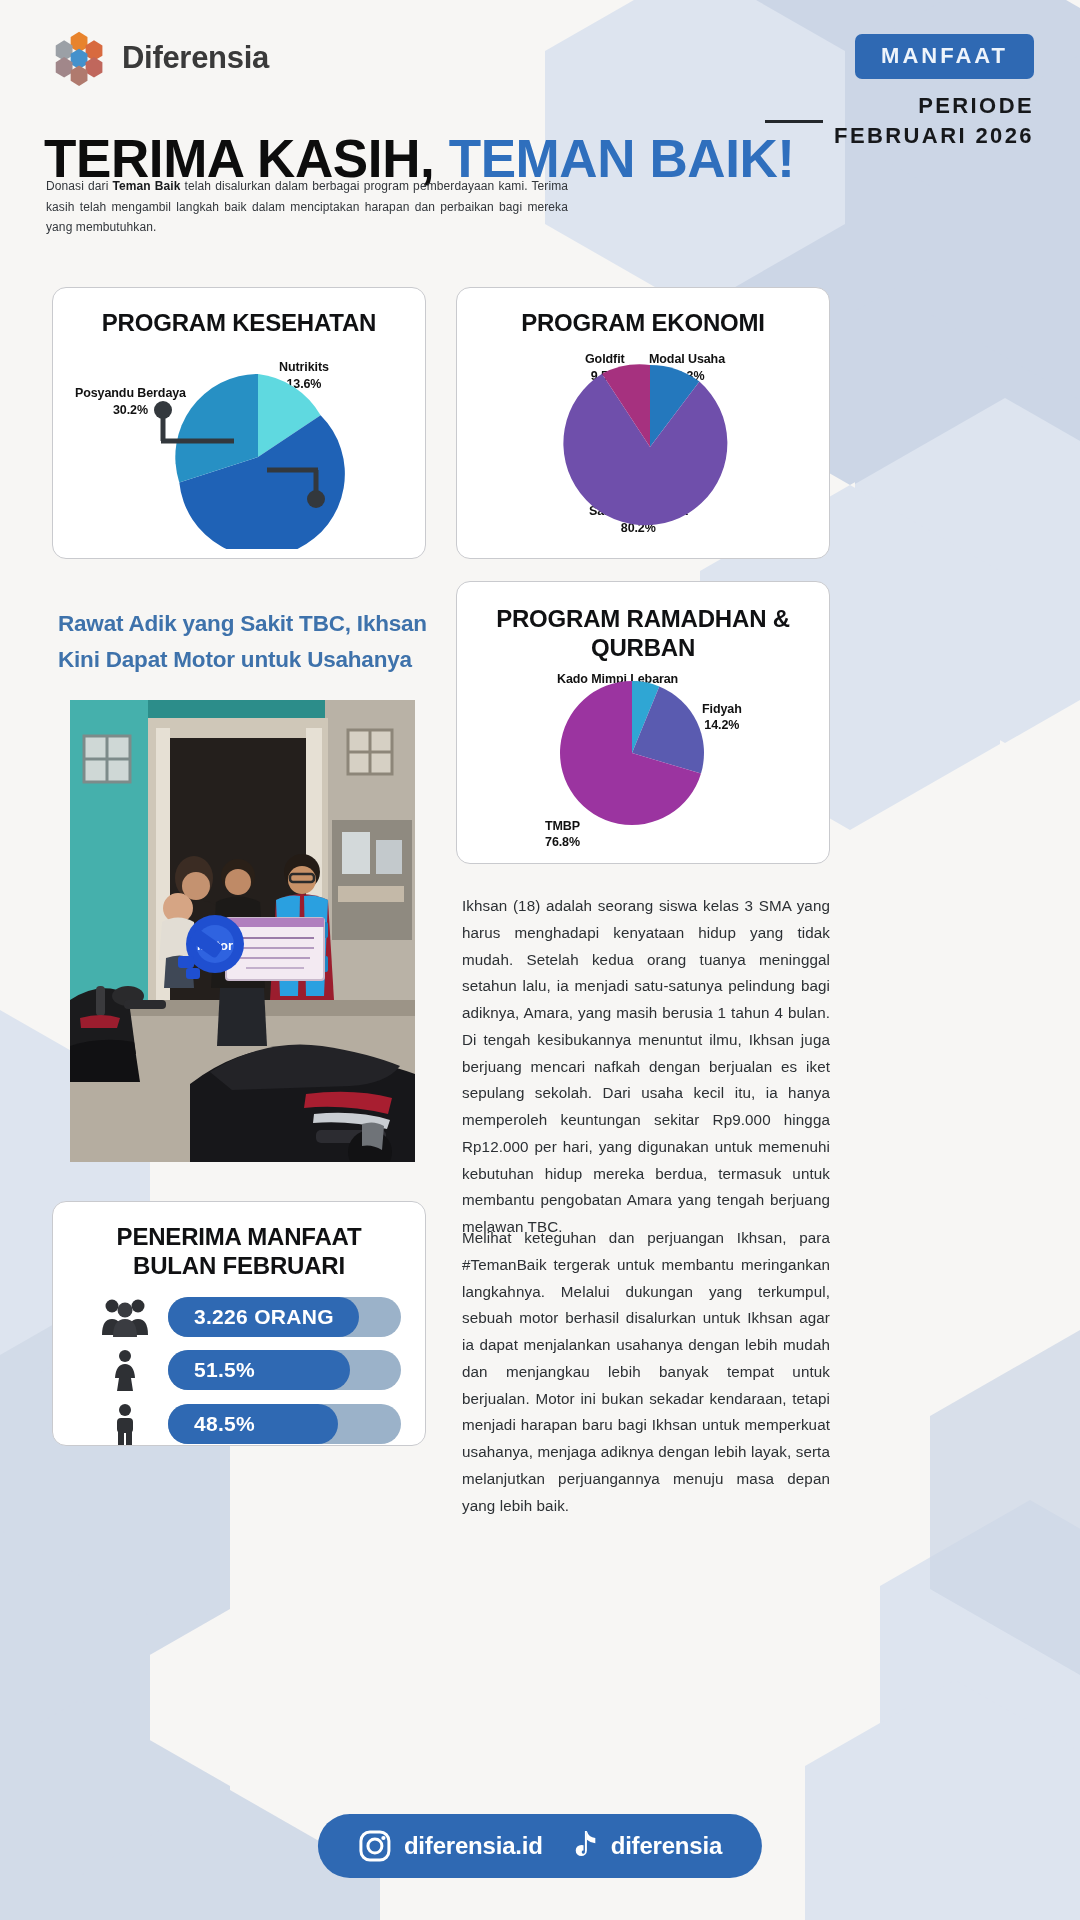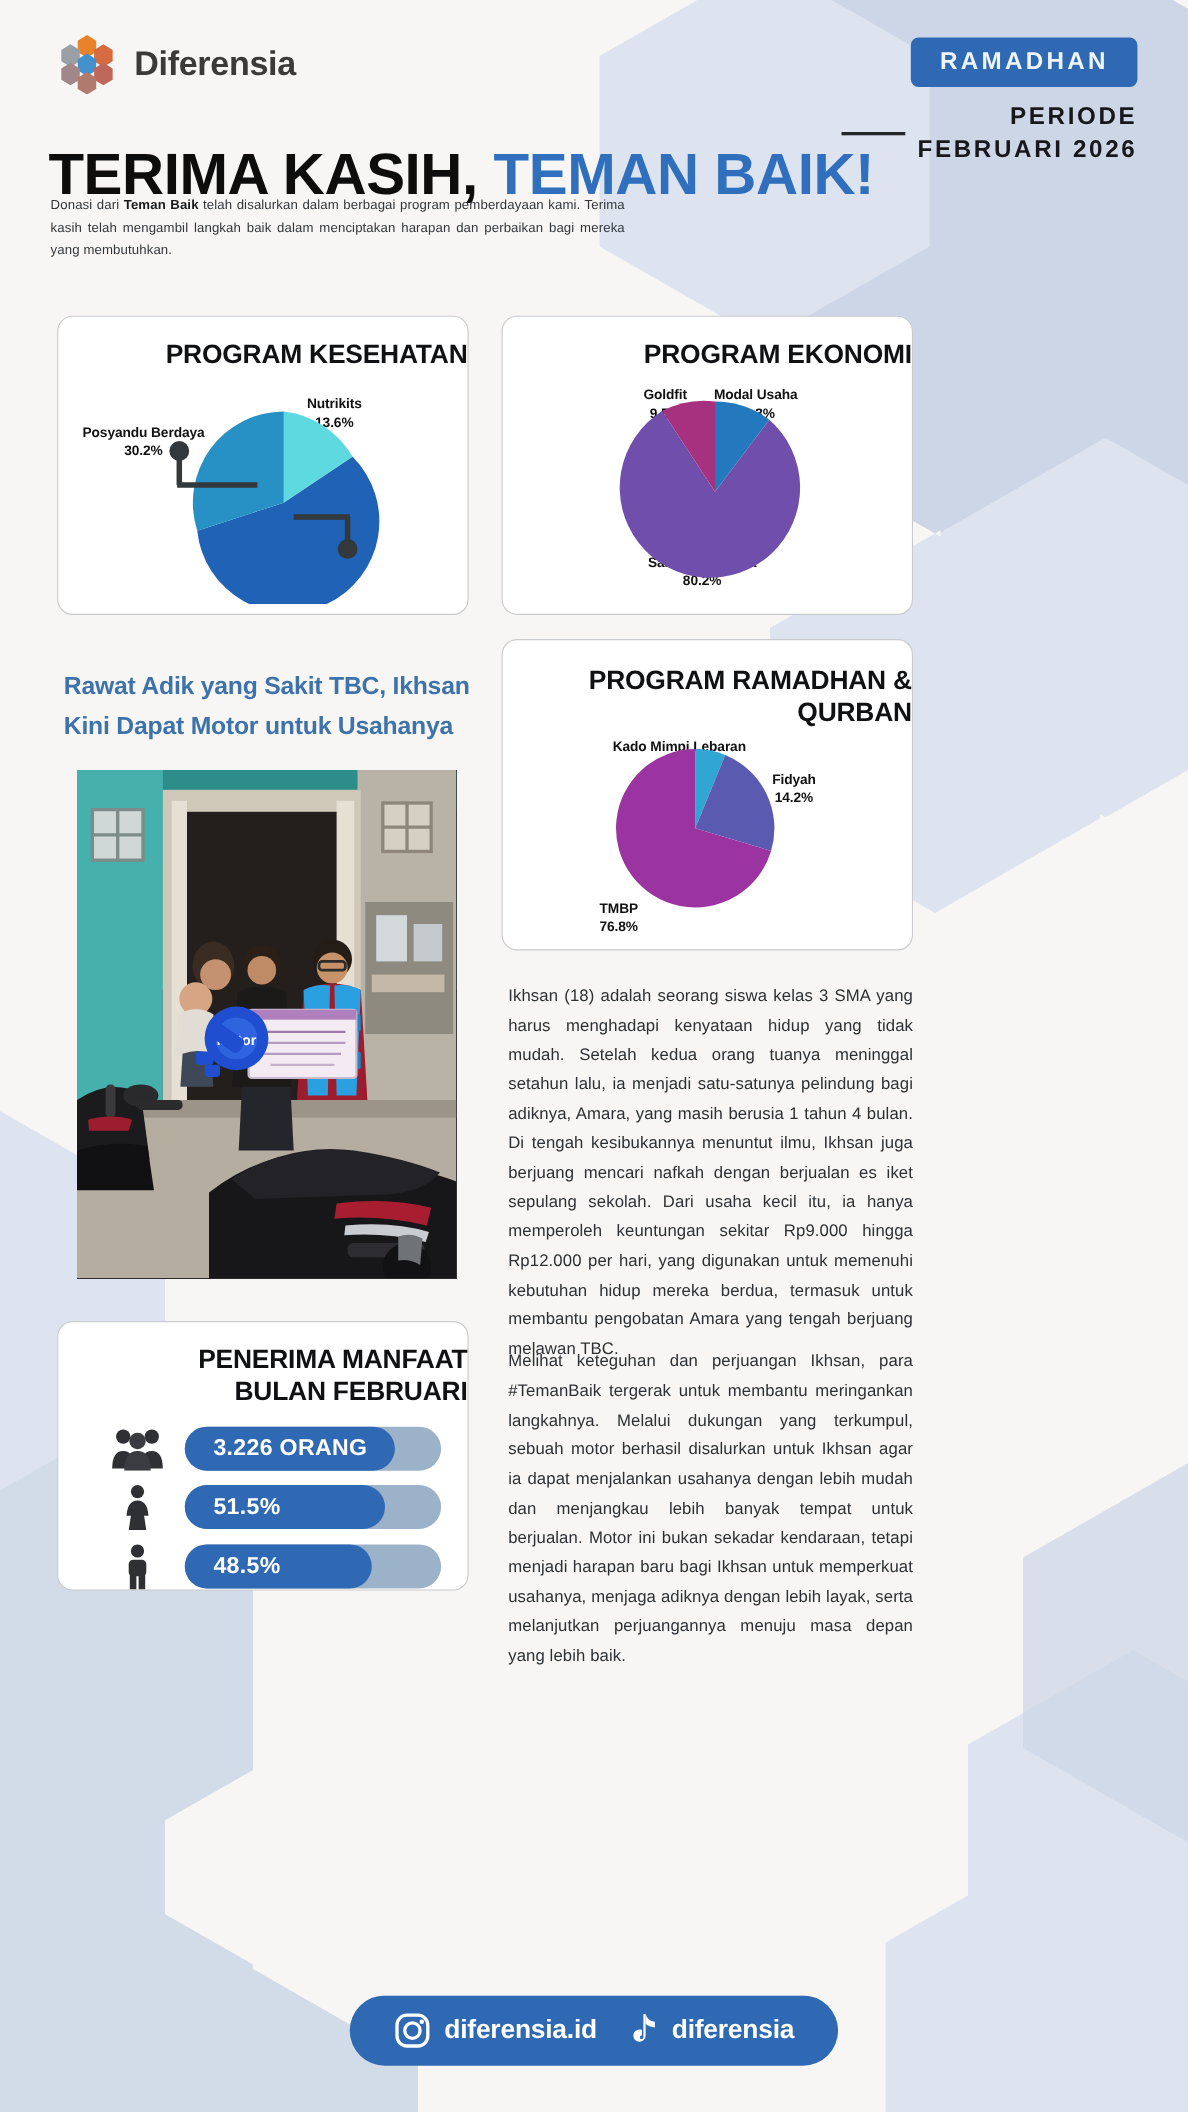--- a/index.html
+++ b/index.html
@@ -59,21 +59,21 @@
     text-align: justify; letter-spacing: 0.1px;
   }
   .intro b { font-weight: 700; color: #17191c; }
 
   
   .card {
     position: absolute; background: #fff;
     border: 1.4px solid #c9cace; border-radius: 14px; z-index: 3;
   }
   .card-title {
-    text-align: right; font-size: 24px; font-weight: 800;
+    text-align: center; font-size: 24px; font-weight: 800;
     color: #101113; letter-spacing: -0.2px; line-height: 1.22;
   }
   #card-kesehatan { left: 52px;  top: 287px; width: 374px; height: 272px; }
   #card-ekonomi   { left: 456px; top: 287px; width: 374px; height: 272px; }
   #card-ramadhan  { left: 456px; top: 581px; width: 374px; height: 283px; }
   #card-penerima  { left: 52px;  top: 1201px; width: 374px; height: 245px; }
 
   .chart-area { position: relative; width: 100%; }
 
   .pie-label {
@@ -186,21 +186,21 @@
         <polygon points="29,20 38,25.5 38,36.5 29,42 20,36.5 20,25.5" fill="#4491cc"></polygon>
         <polygon points="45,29 54,34.5 54,45.5 45,51 36,45.5 36,34.5" fill="#c0675c"></polygon>
         <polygon points="13,29 22,34.5 22,45.5 13,51 4,45.5 4,34.5" fill="#a1878a"></polygon>
         <polygon points="29,38 38,43.5 38,54.5 29,60 20,54.5 20,43.5" fill="#b07a6e"></polygon>
       </g>
     </svg>
     <div class="logo-text">Diferensia</div>
   </div>
 
   <div class="badge-wrap">
-    <div class="badge-laporan">RAMADHAN</div>
+    <div class="badge-laporan">MANFAAT</div>
     <div class="periode-row">
       <div class="periode-rule"></div>
       <div class="periode-txt">
         <div>PERIODE</div>
         <div>FEBRUARI 2026</div>
       </div>
     </div>
   </div>
 
   <h1 class="title">

